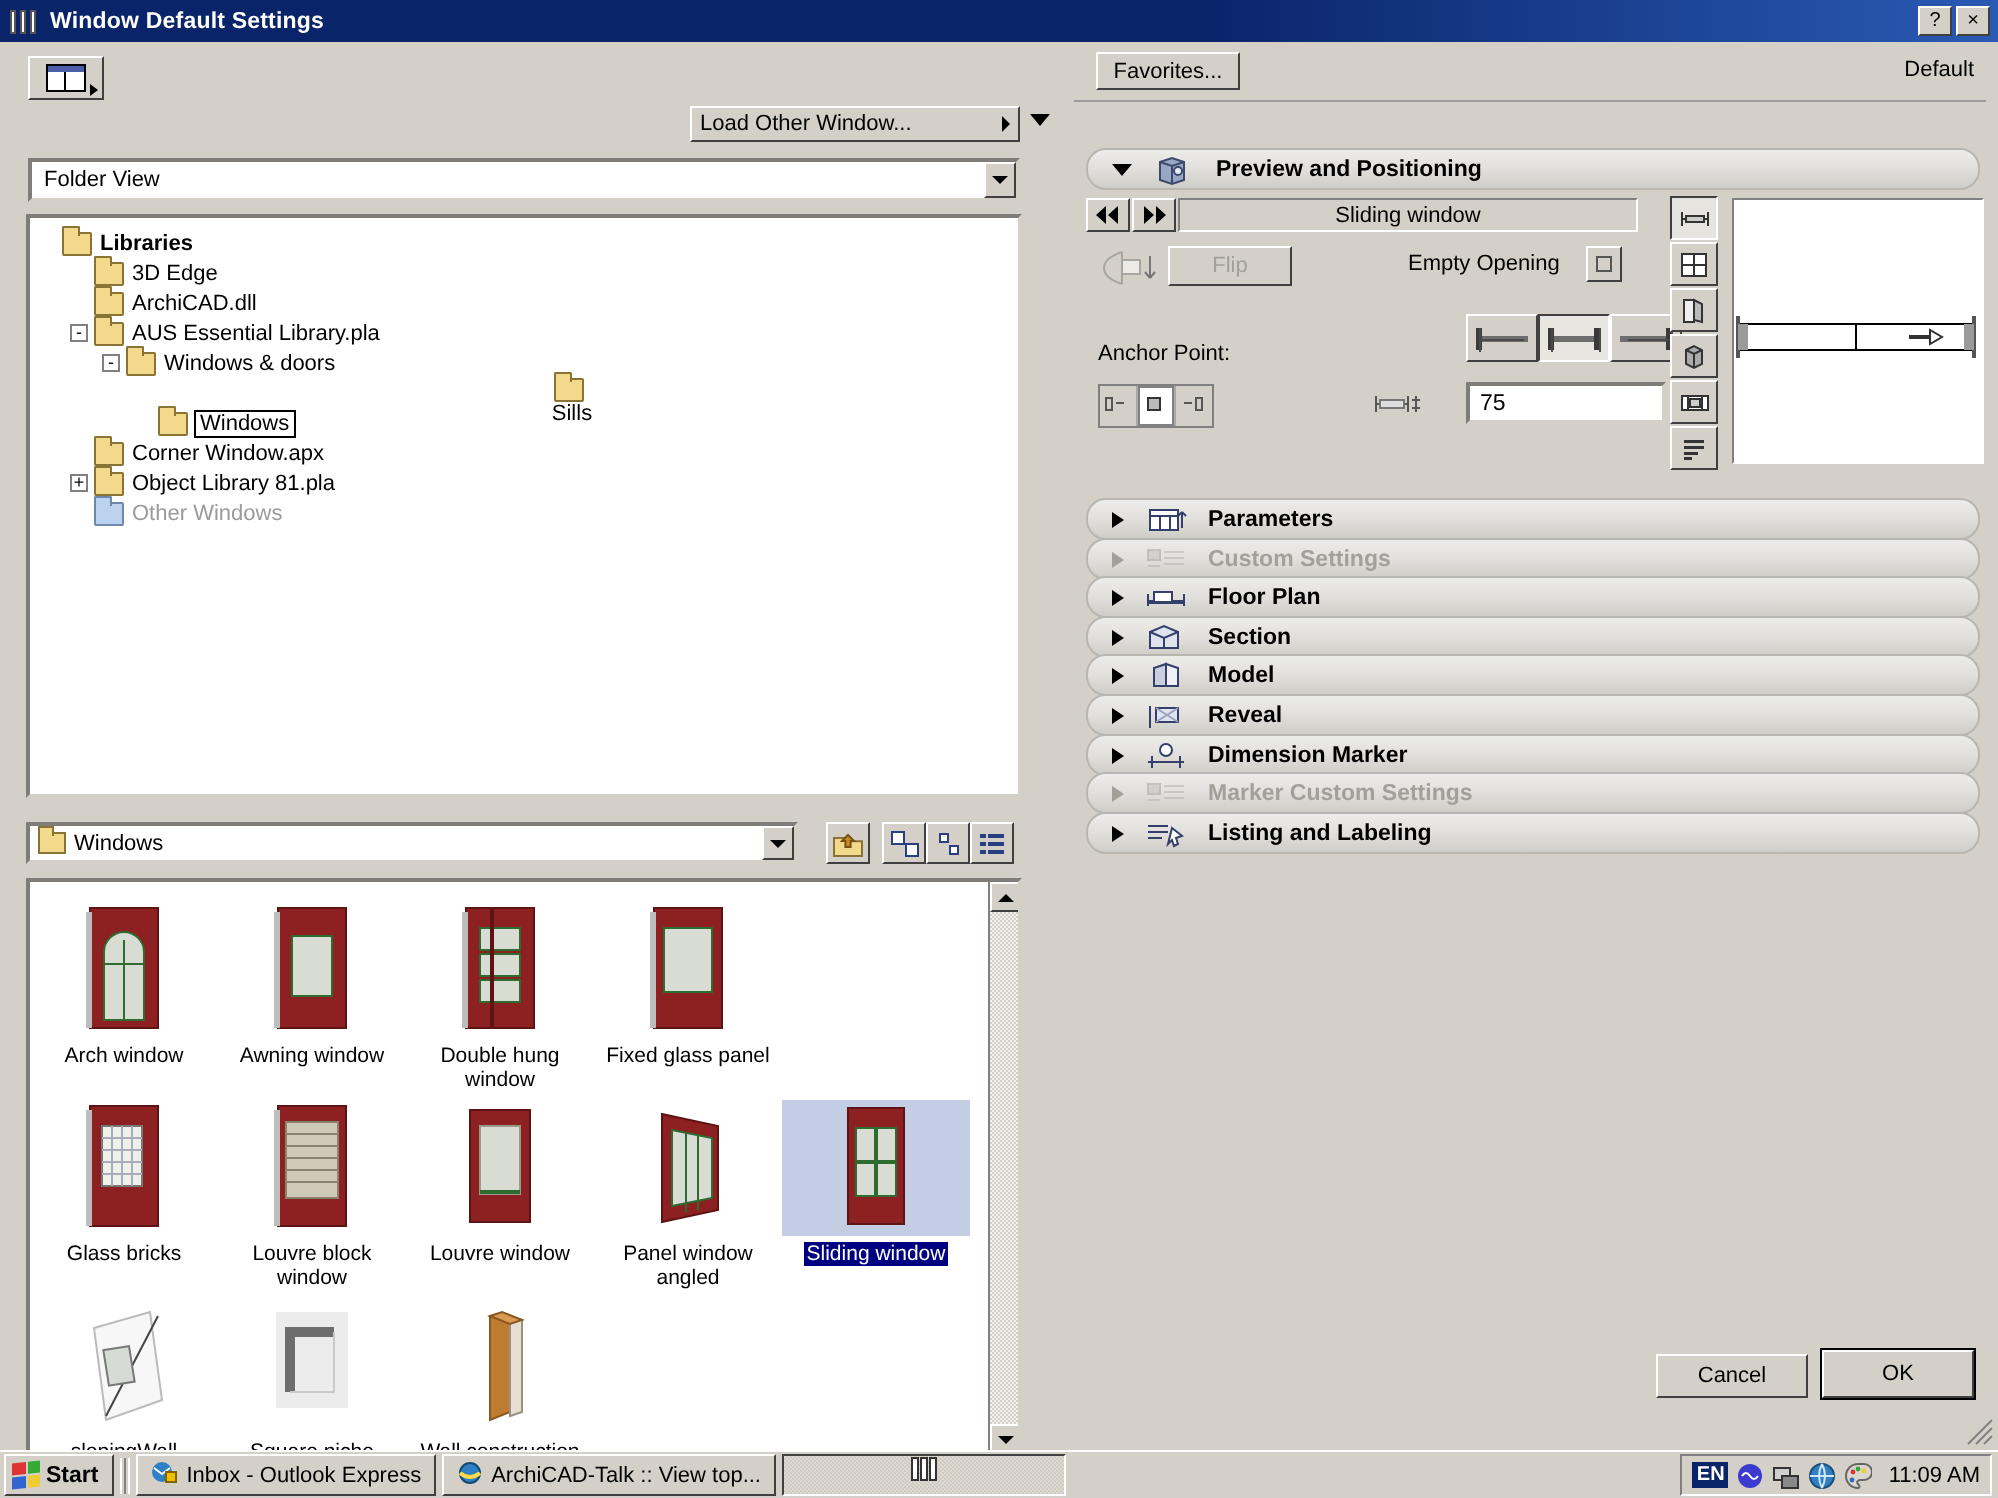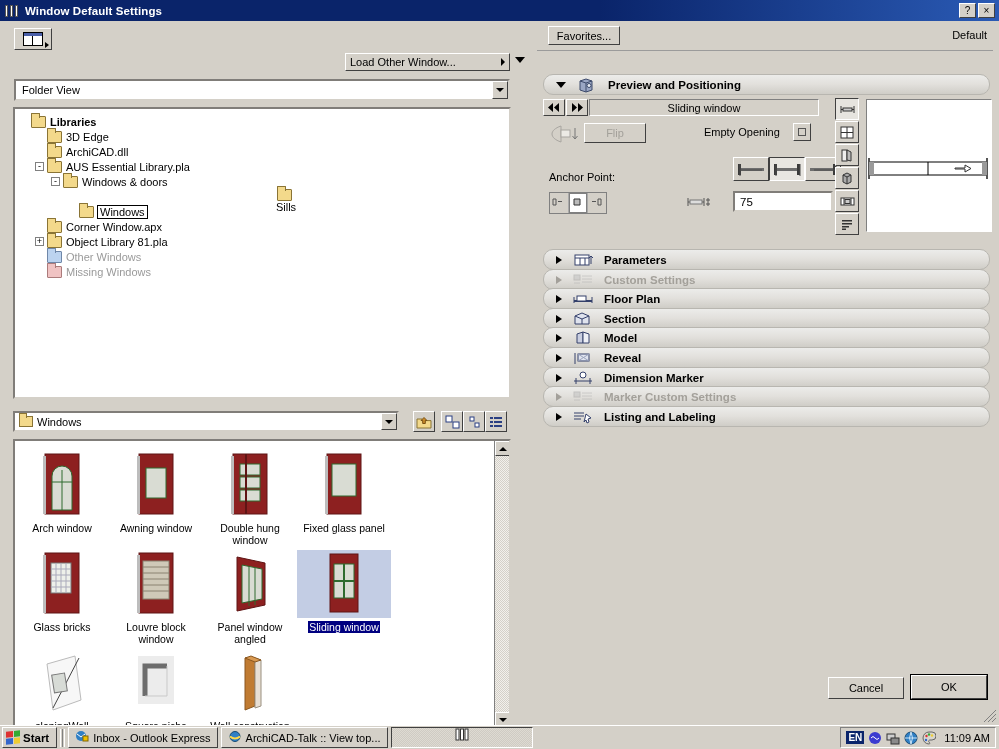--- a/index.html
+++ b/index.html
@@ -357,25 +357,20 @@
           <div class="tnode" style="padding-left: 16px;">
             <span class="exp">+</span>
             <span class="folder"></span>
             <span class="lbl">Object Library 81.pla</span>
           </div>
           <div class="tnode dim" style="padding-left: 16px;">
             <span class="spacer"></span>
             <span class="folder blue"></span>
             <span class="lbl">Other Windows</span>
           </div>
-          <div class="tnode dim" style="padding-left: 16px;">
-            <span class="spacer"></span>
-            <span class="folder pink"></span>
-            <span class="lbl">Missing Windows</span>
-          </div>
         </div>
     </div>
 
     <div class="combo" id="folder-combo">
       <span class="fi"></span>
       <span>Windows</span>
       <span class="btn"></span>
     </div>
 
     <div class="icon-btn" id="up-btn">
@@ -479,20 +474,30 @@
                 <svg width="46" height="66" viewBox="0 0 46 66">
                   <rect x="6" y="2" width="34" height="60" fill="#8d2020" stroke="#5e1414"></rect>
           <rect x="10" y="10" width="26" height="38" fill="#cfc9b8" stroke="#8a8270"></rect>
           <g stroke="#8a8270" fill="none">
             <path d="M10 16h26M10 22h26M10 28h26M10 34h26M10 40h26"></path>
                   </g>
           <rect x="4" y="4" width="3" height="58" fill="#bdbdbd"></rect>
                 </svg>
               </div>
               <div><span class="clabel">Louvre block window</span></div>
+            </div>
+            <div class="cell">
+              <div class="thumb">
+                <svg width="46" height="66" viewBox="0 0 46 66">
+                  <rect x="8" y="4" width="30" height="56" fill="#8d2020" stroke="#5e1414"></rect>
+          <rect x="13" y="12" width="20" height="34" fill="#d9dcd3" stroke="#9a9a8a"></rect>
+          <rect x="13" y="44" width="20" height="2" fill="#2e6b2e"></rect>
+                </svg>
+              </div>
+              <div><span class="clabel">Louvre window</span></div>
             </div>
             <div class="cell">
               <div class="thumb">
                 <svg width="46" height="66" viewBox="0 0 46 66">
                   <path d="M10 6l28 6v42l-28 6z" fill="#8d2020" stroke="#5e1414"></path>
           <path d="M15 14l20 4v30l-20 4z" fill="#d9dcd3" stroke="#2e6b2e"></path>
           <path d="M22 15v40M28 16v38" stroke="#2e6b2e" fill="none"></path>
                 </svg>
               </div>
               <div><span class="clabel">Panel window angled</span></div>

